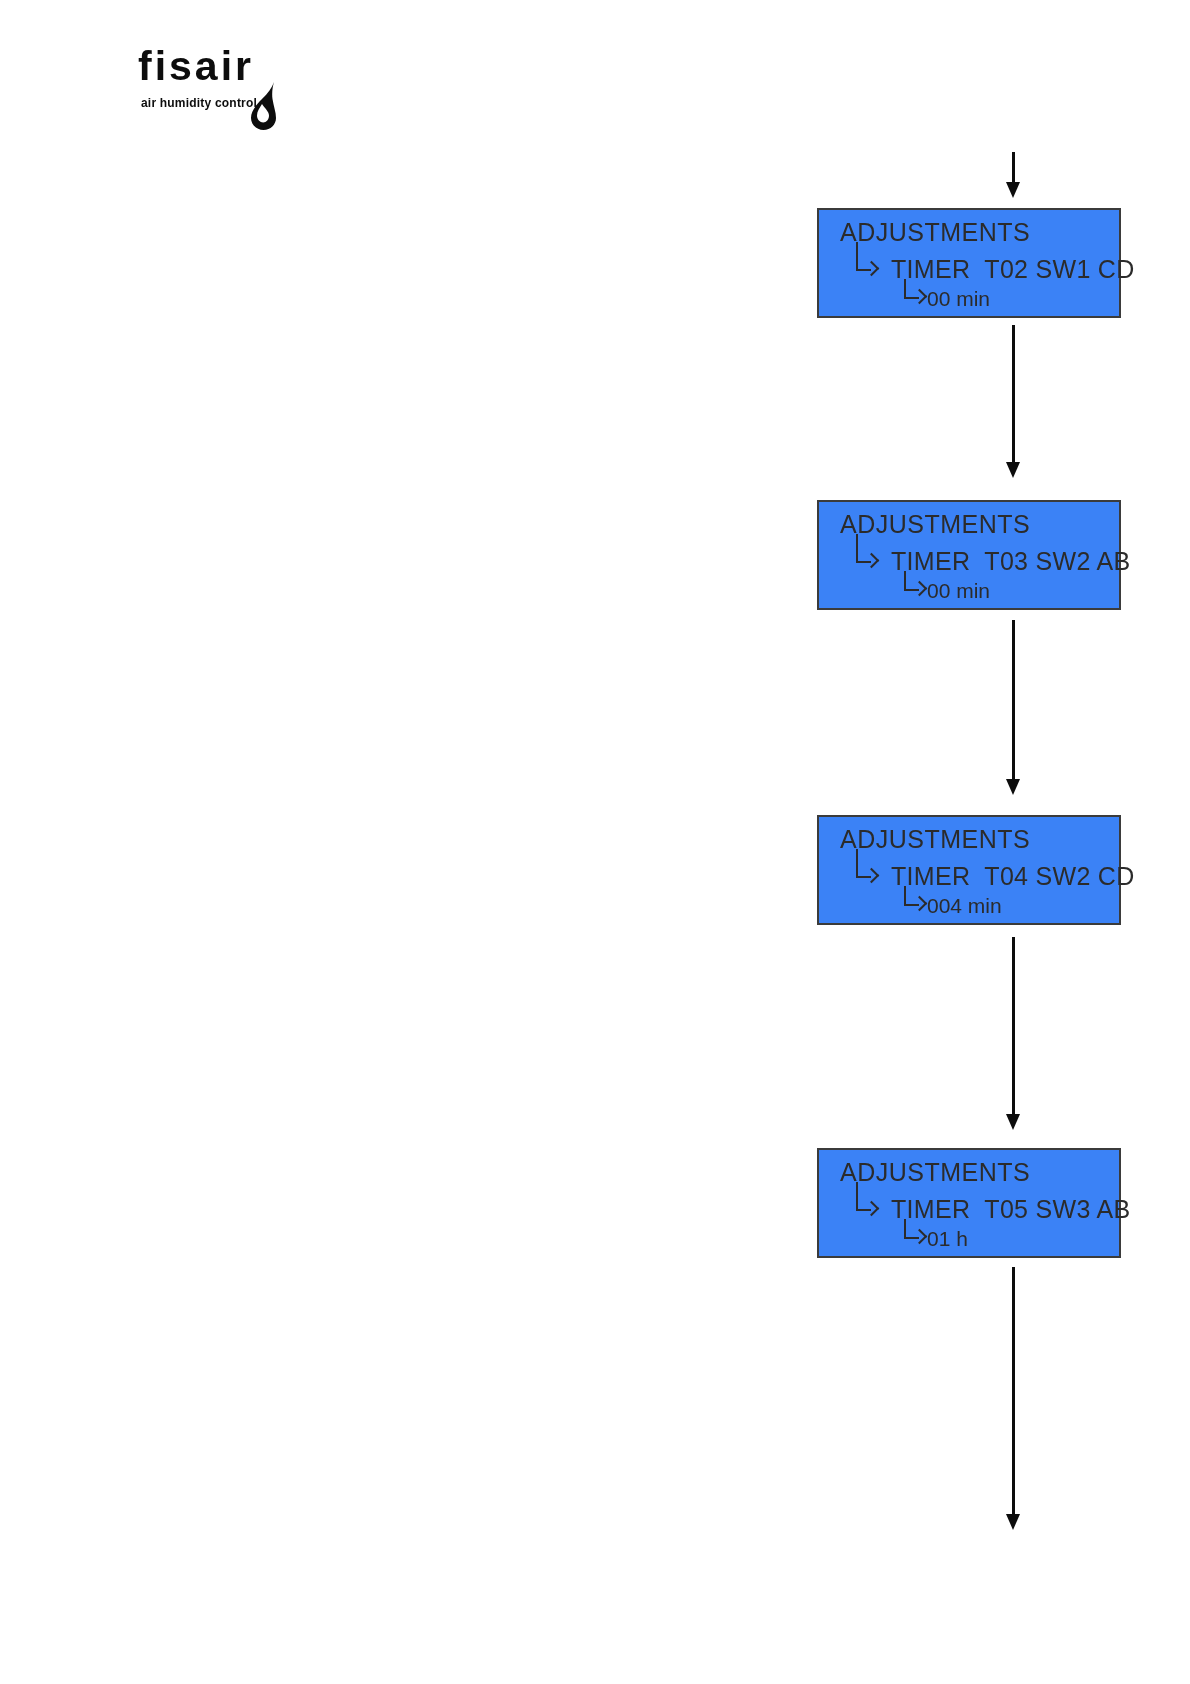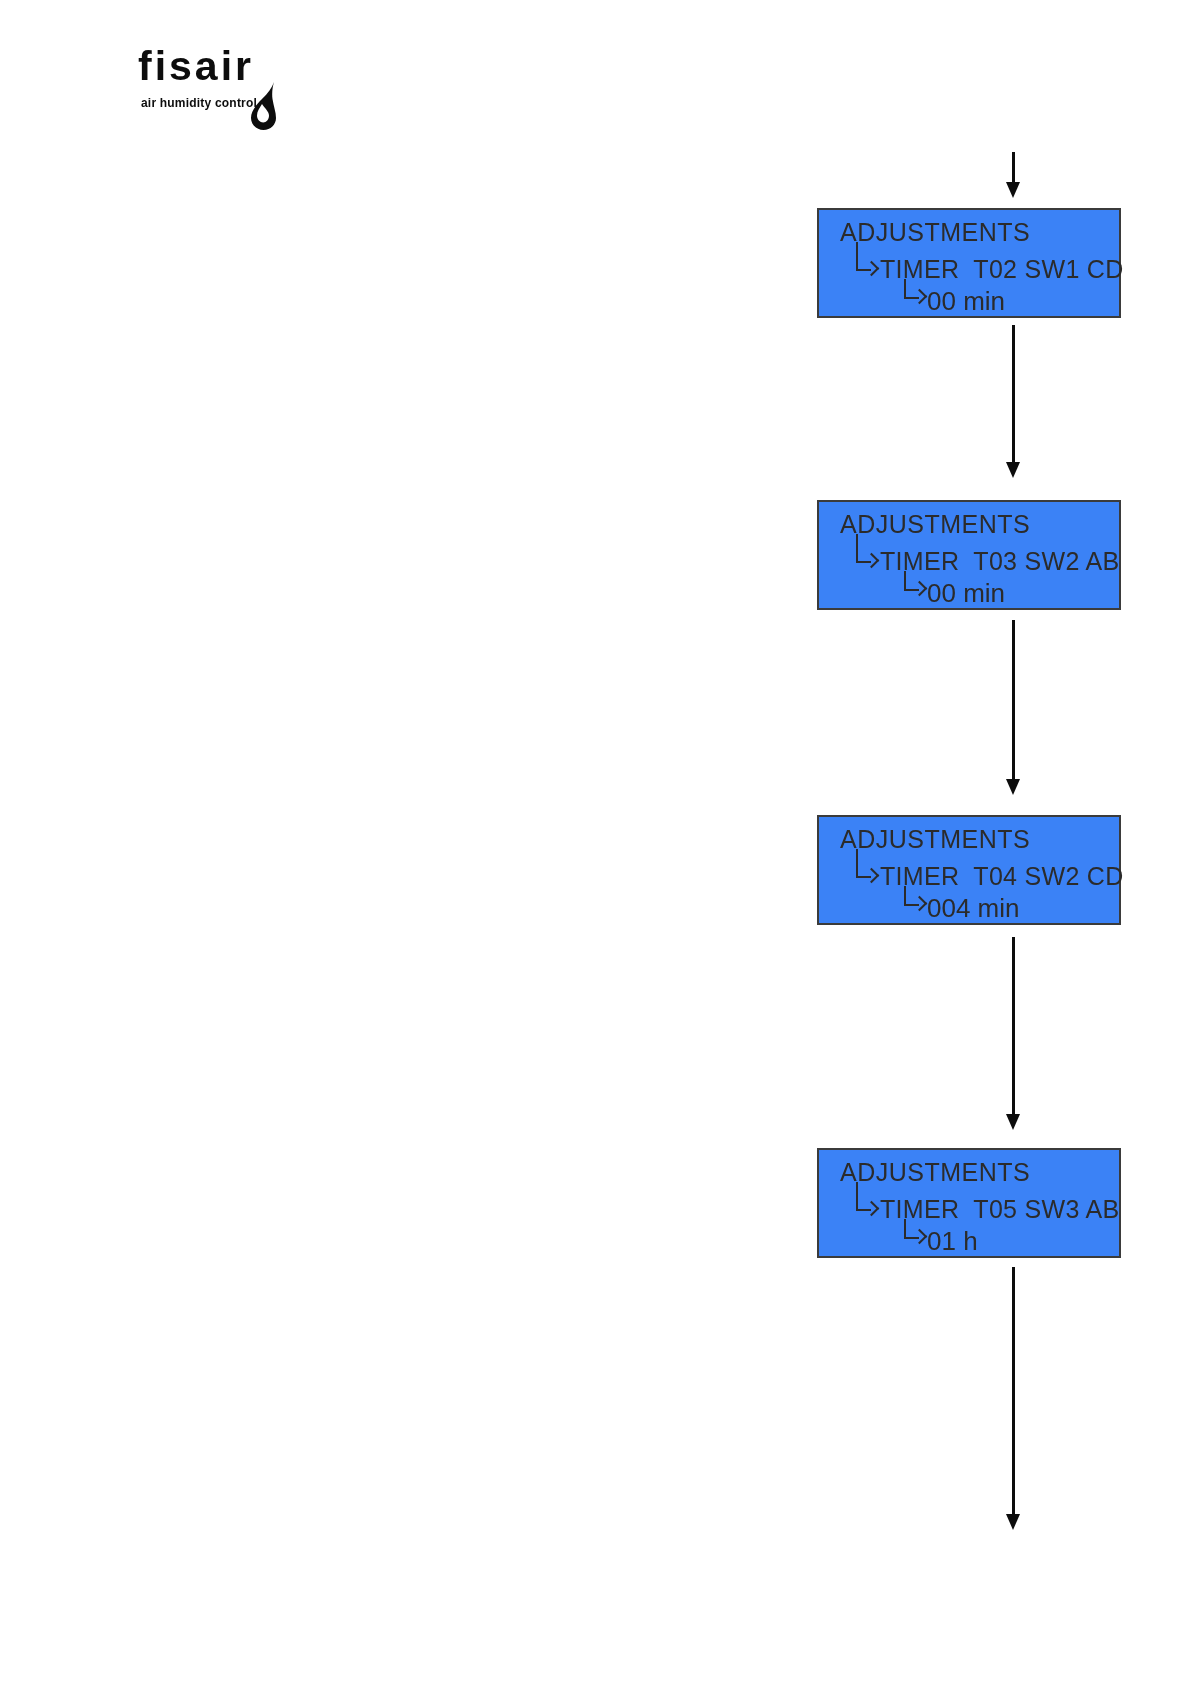--- a/index.html
+++ b/index.html
@@ -58,32 +58,32 @@
     position: absolute;
     left: 21px;
     top: 7px;
     font-size: 25px;
     letter-spacing: 0.5px;
     line-height: 1.2;
     white-space: pre;
   }
   .box-timer {
     position: absolute;
-    left: 61px;
+    left: 72px;
     top: 44px;
     font-size: 25px;
     letter-spacing: 0.3px;
     line-height: 1.2;
     white-space: pre;
   }
   .box-value {
     position: absolute;
     left: 108px;
     top: 76px;
-    font-size: 26px;
+    font-size: 21px;
     line-height: 1.2;
     white-space: pre;
   }
   .l-connector {
     position: absolute;
     border-left: 2.5px solid #2b2b2b;
     border-bottom: 2.5px solid #2b2b2b;
   }
   .l1 { left: 37px; top: 32px; width: 13px; height: 27px; }
   .l2 { left: 85px; top: 69px; width: 13px; height: 18px; }

